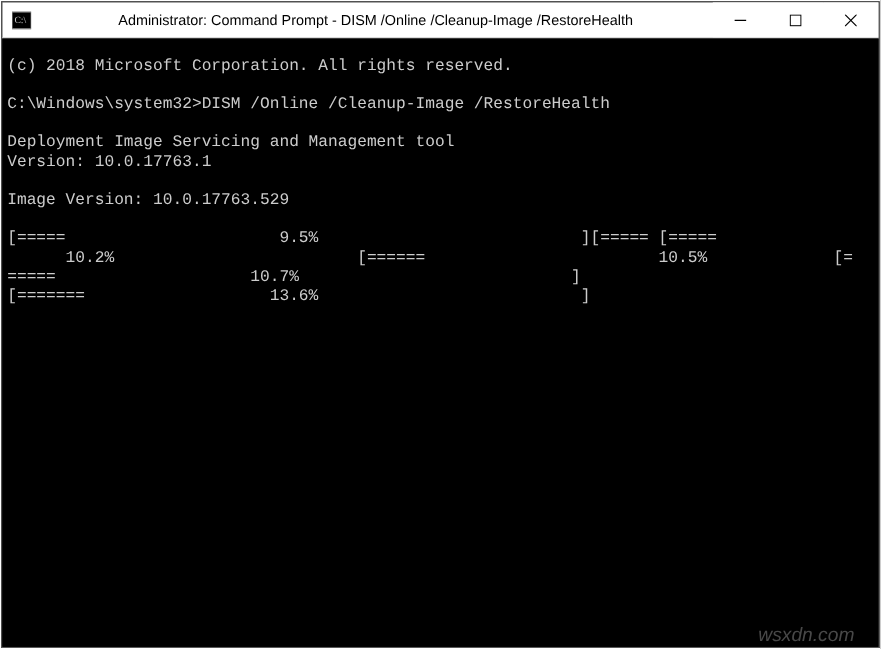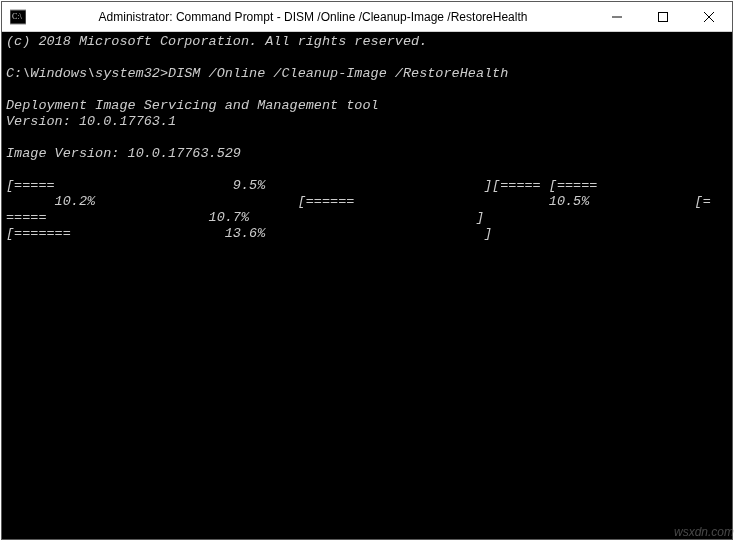--- a/index.html
+++ b/index.html
@@ -59,30 +59,29 @@
     cursor: pointer;
   }
   .titlebar-btn svg { display: block; }
   .terminal {
     flex: 1;
     background: #000;
     color: #ccc;
     font-family: Consolas, "Courier New", monospace;
     font-size: 13.5px;
     line-height: 16px;
-    padding: 2px 4px;
+    padding: 16px 4px;
     white-space: pre;
     overflow: hidden;
-    font-style: italic;
   }
   .watermark {
     position: absolute;
-    right: 0;
+    right: 22px;
     bottom: 2px;
-    font-size: 12px;
+    font-size: 16px;
     font-style: italic;
     color: rgba(120,120,120,0.6);
     font-family: "Segoe UI", sans-serif;
   }
 </style>
 </head>
 <body>
 
 <div class="window">
   <div class="titlebar">

